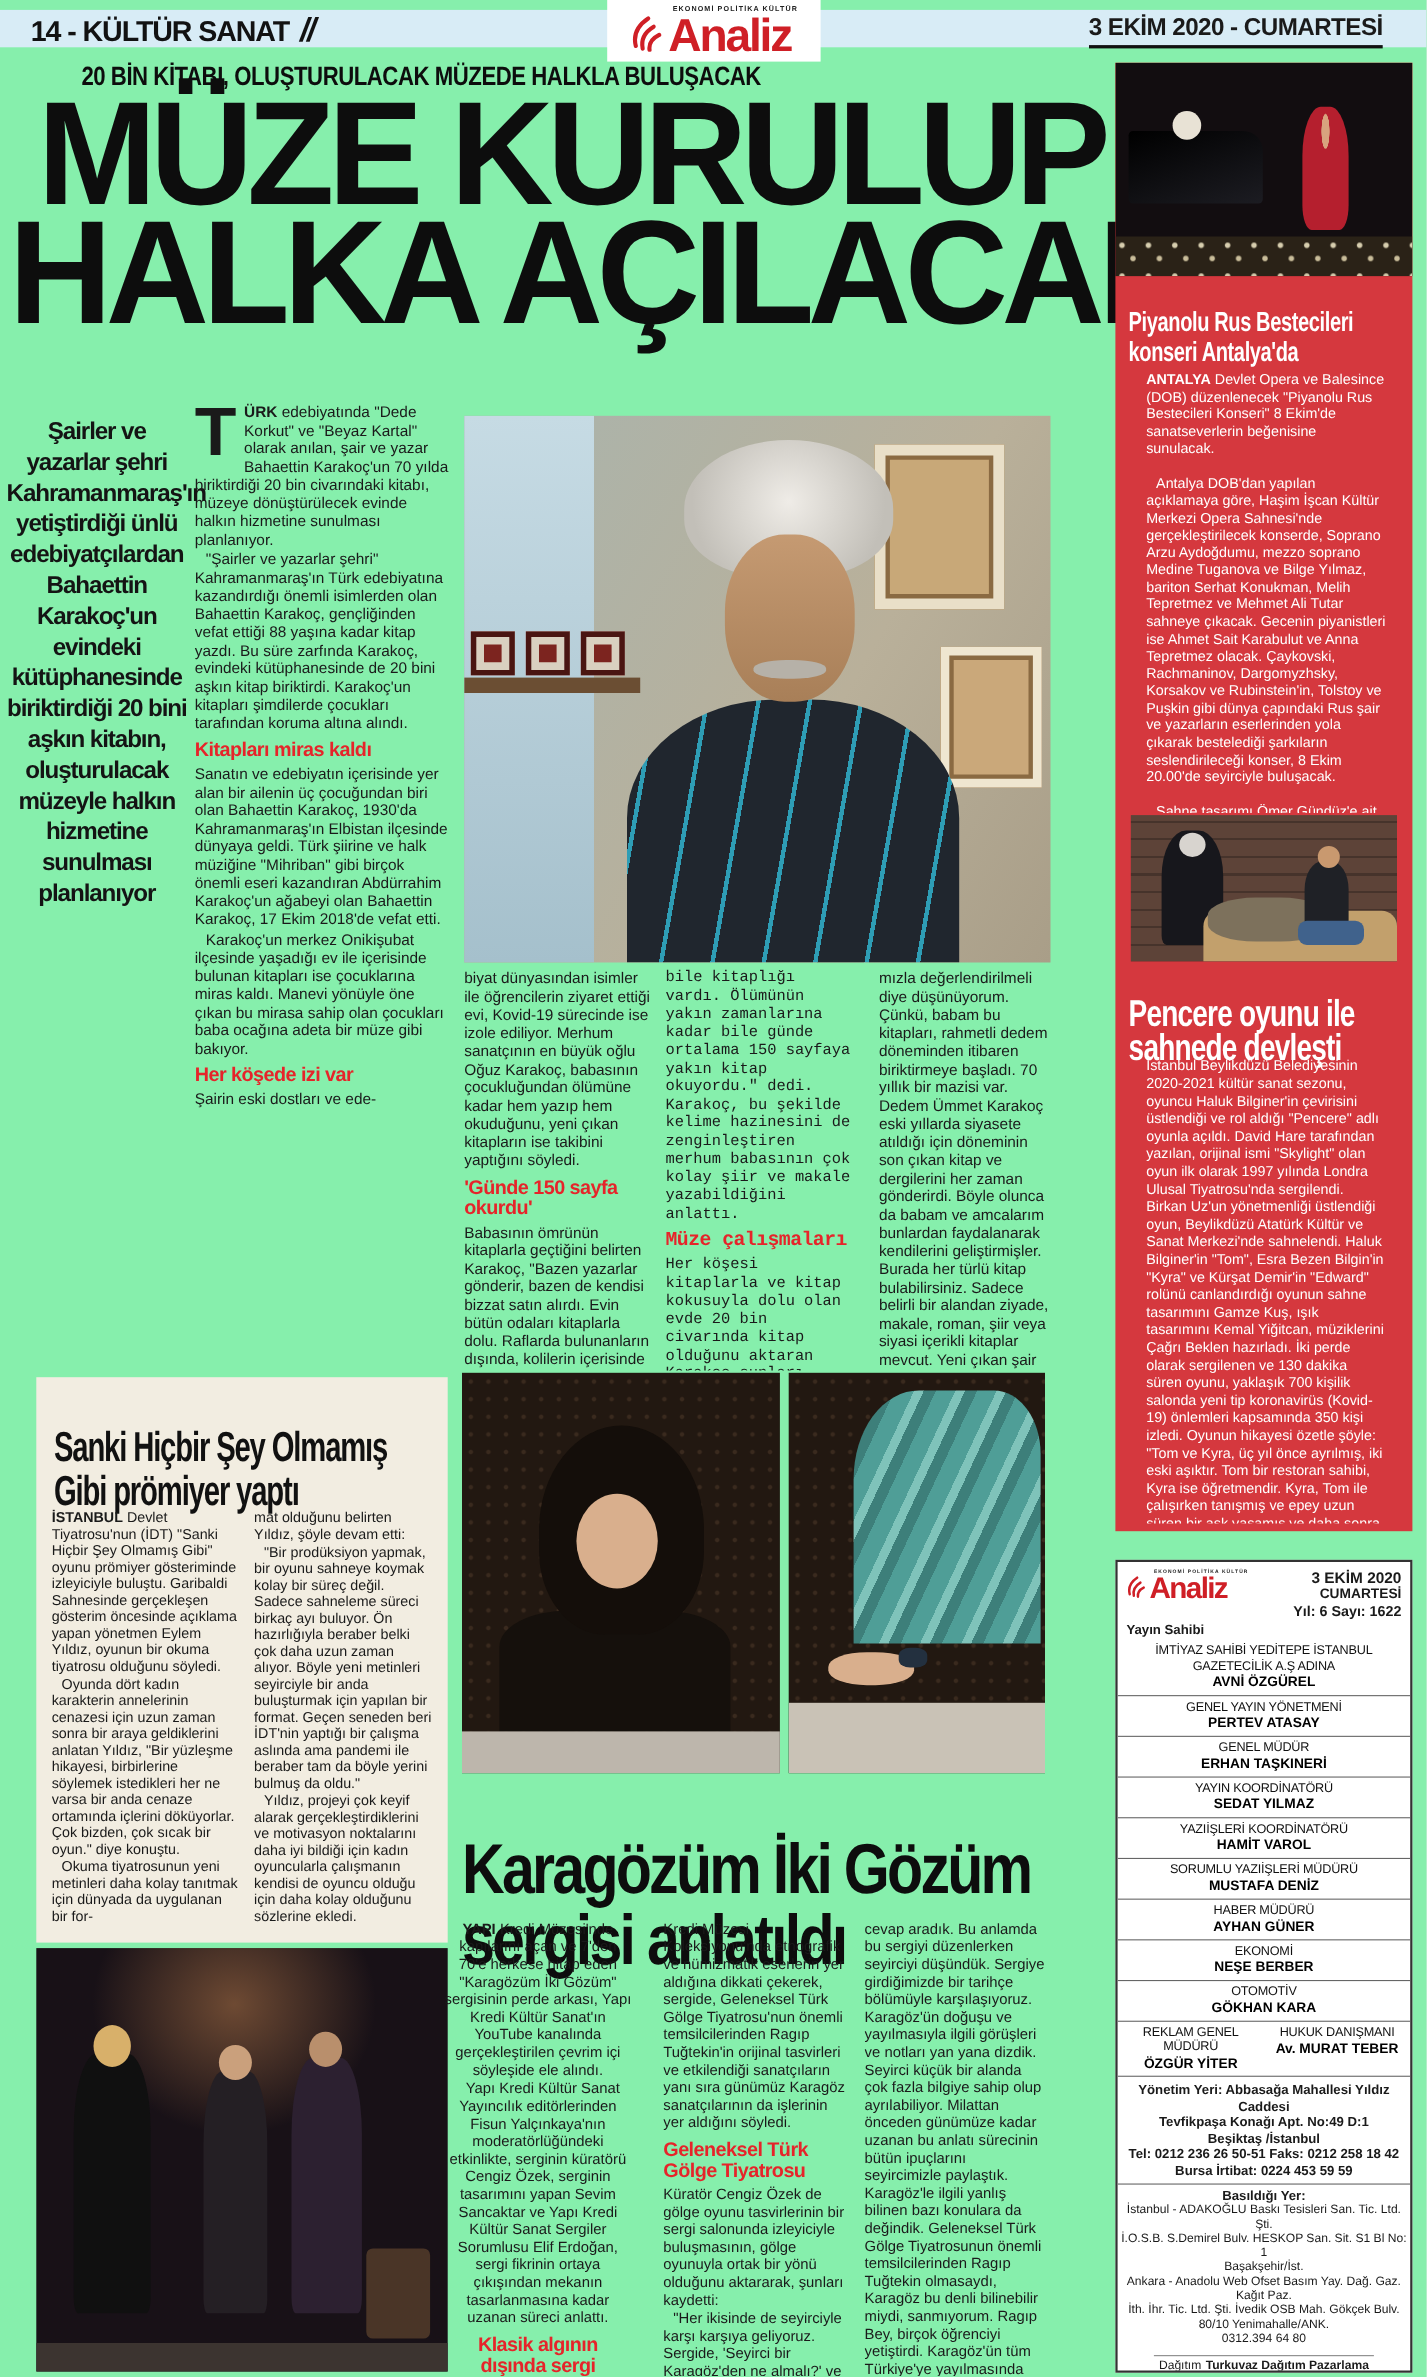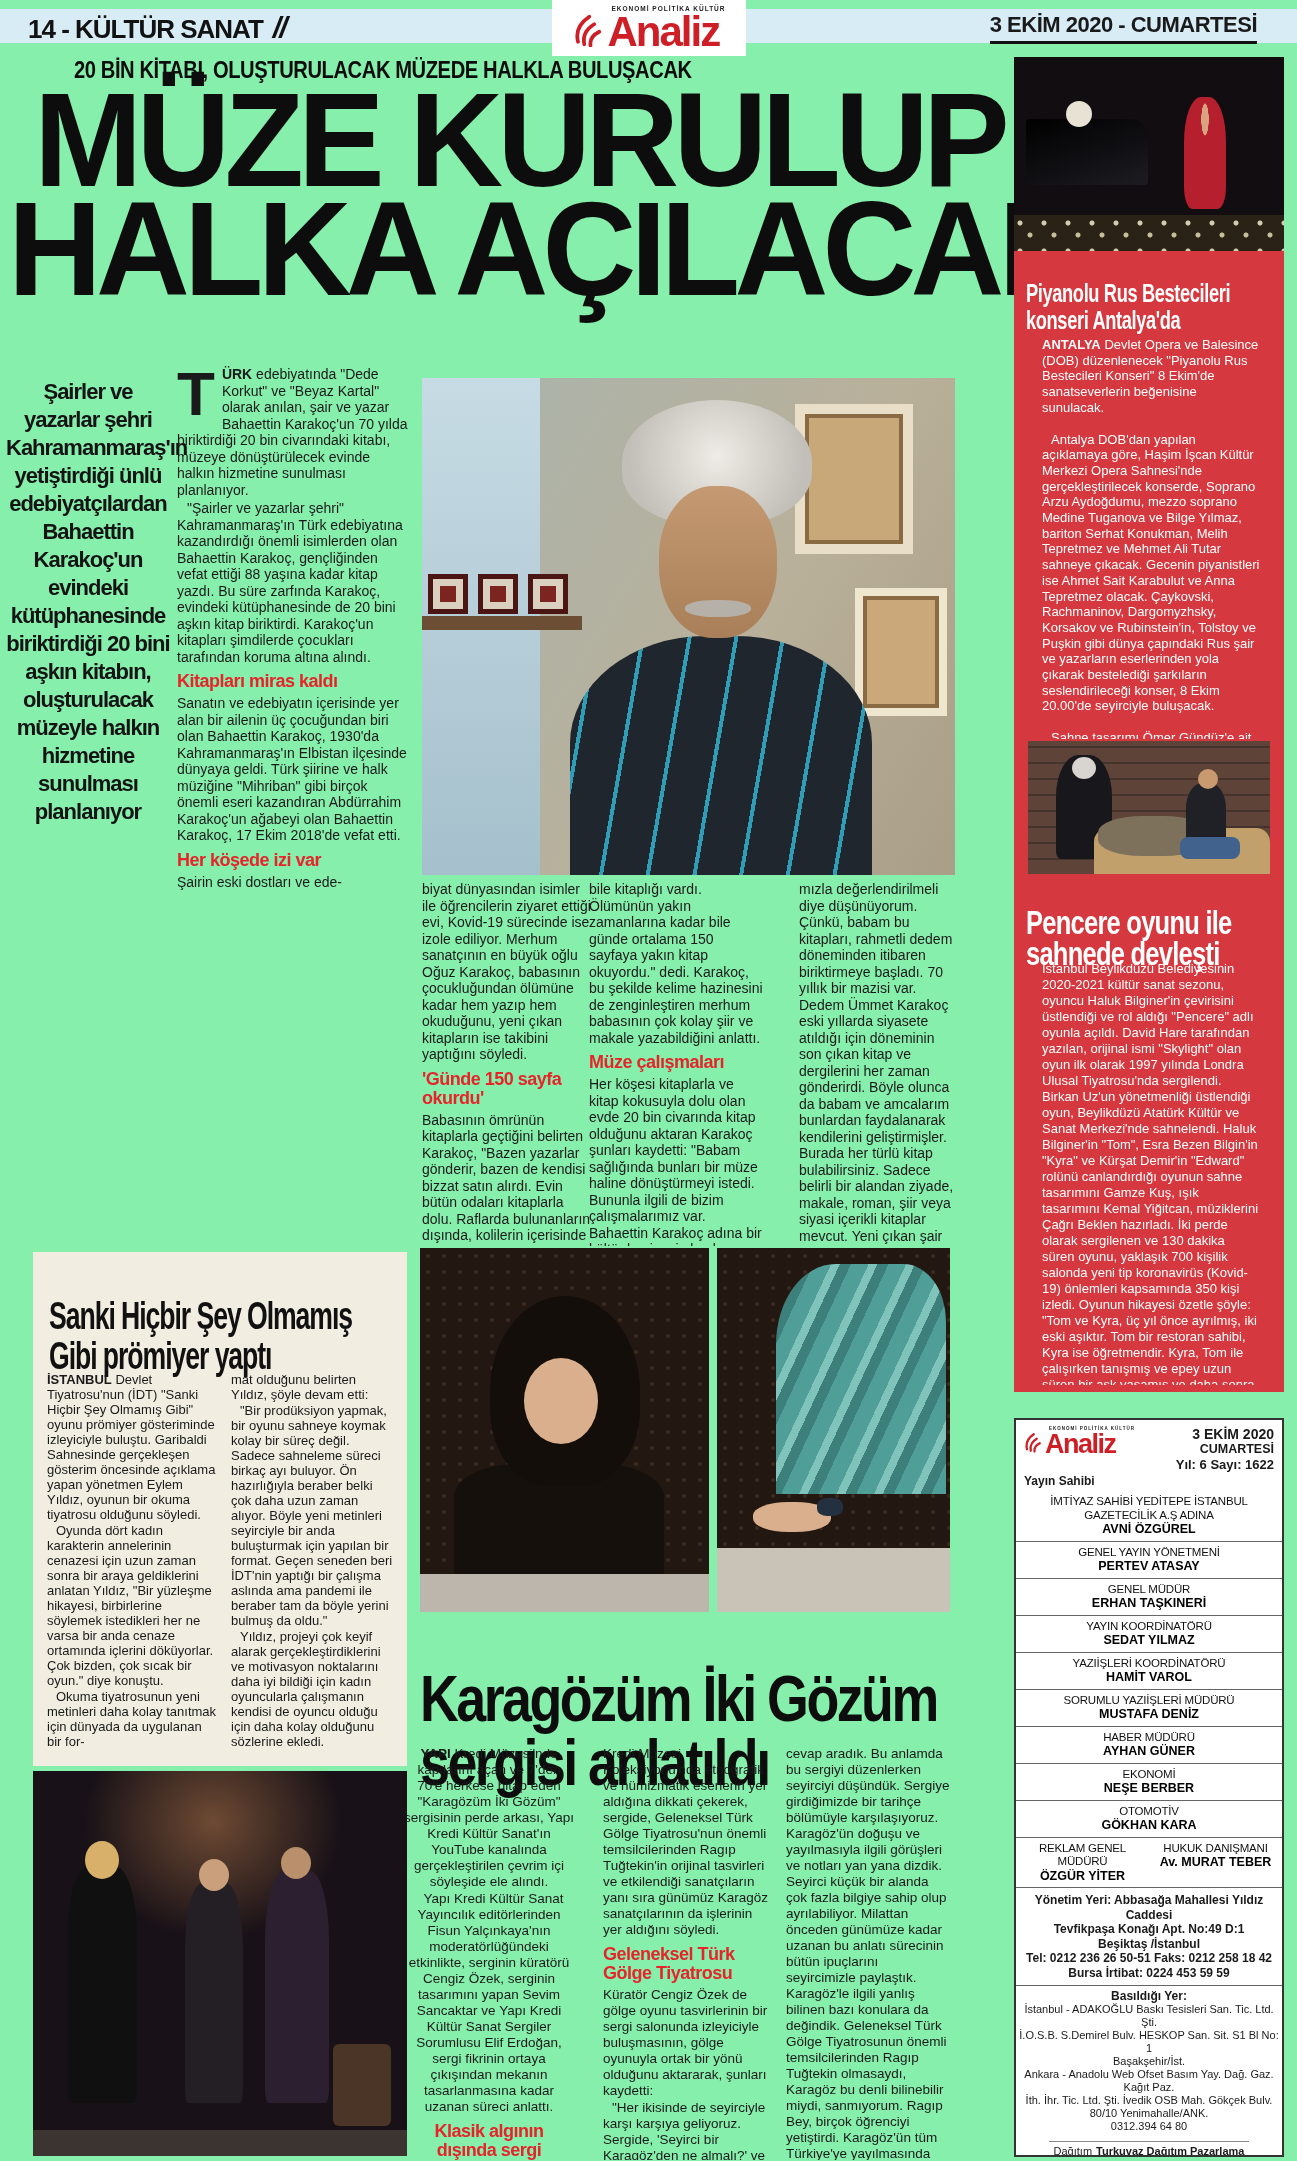--- a/index.html
+++ b/index.html
@@ -26,21 +26,21 @@
   .hl2{left:8px;top:197px;}
   .lead{position:absolute;left:6px;top:378px;width:164px;text-align:center;
         font-size:22px;line-height:28px;font-weight:700;letter-spacing:-1px;color:#141414;}
   .col{position:absolute;font-size:14px;line-height:16.5px;text-align:left;overflow:hidden;}
   .col p{margin:0;}
   .col p + p{margin-top:2px;text-indent:10px;}
   .sub{color:#e6242a;font-size:18px;font-weight:700;line-height:19px;letter-spacing:-0.5px;margin:7px 0 4px;}
   .col1{left:177px;top:366px;width:232px;height:882px;}
   .dropcap{float:left;font-size:62px;line-height:50px;font-weight:700;margin:3px 7px 0 0;}
   #c2{left:422px;top:881px;width:174px;height:365px;}
-  #c3{left:589px;top:881px;width:174px;height:365px;}
+  #c3{left:605px;top:881px;width:174px;height:365px;font-family:Liberation Mono, monospace;}
   #c4{left:799px;top:881px;width:157px;height:365px;}
 
   
   .photo{position:absolute;overflow:hidden;}
   .ph{position:absolute;}
   #photo-main{left:422px;top:378px;width:533px;height:497px;background:linear-gradient(120deg,#a9b4ad,#b9b09a 60%,#a99e88);}
   .pm-wall{left:0;top:0;width:118px;height:497px;background:linear-gradient(180deg,#c6dbe4,#a5c0cc);}
   .pm-shelf{left:0;top:238px;width:160px;height:14px;background:#6b4e33;}
   .pm-frame{top:196px;width:40px;height:40px;background:#7c241f;box-shadow:inset 0 0 0 5px #4a1512, inset 0 0 0 12px #d9d0c0;}
   .pm-f1{left:6px;} .pm-f2{left:56px;} .pm-f3{left:106px;}
@@ -165,20 +165,21 @@
   <div class="kicker">20 BİN KİTABI, OLUŞTURULACAK MÜZEDE HALKLA BULUŞACAK</div>
   <div class="headline hl1">MÜZE KURULUP</div>
   <div class="headline hl2">HALKA AÇILACAK</div>
   <div class="lead">Şairler ve yazarlar şehri Kahramanmaraş'ın yetiştirdiği ünlü edebiyatçılardan Bahaettin Karakoç'un evindeki kütüphanesinde biriktirdiği 20 bini aşkın kitabın, oluşturulacak müzeyle halkın hizmetine sunulması planlanıyor</div>
 
   <div class="col col1">
     <p><span class="dropcap">T</span><b>ÜRK</b><span> edebiyatında "Dede Korkut" ve "Beyaz Kartal" olarak anılan, şair ve yazar Bahaettin Karakoç'un 70 yılda biriktirdiği 20 bin civarındaki kitabı, müzeye dönüştürülecek evinde halkın hizmetine sunulması planlanıyor.</span></p>
     <p>"Şairler ve yazarlar şehri" Kahramanmaraş'ın Türk edebiyatına kazandırdığı önemli isimlerden olan Bahaettin Karakoç, gençliğinden vefat ettiği 88 yaşına kadar kitap yazdı. Bu süre zarfında Karakoç, evindeki kütüphanesinde de 20 bini aşkın kitap biriktirdi. Karakoç'un kitapları şimdilerde çocukları tarafından koruma altına alındı.</p>
     <h3 class="sub">Kitapları miras kaldı</h3>
     <p>Sanatın ve edebiyatın içerisinde yer alan bir ailenin üç çocuğundan biri olan Bahaettin Karakoç, 1930'da Kahramanmaraş'ın Elbistan ilçesinde dünyaya geldi. Türk şiirine ve halk müziğine "Mihriban" gibi birçok önemli eseri kazandıran Abdürrahim Karakoç'un ağabeyi olan Bahaettin Karakoç, 17 Ekim 2018'de vefat etti.</p>
+    <p>Karakoç'un merkez Onikişubat ilçesinde yaşadığı ev ile içerisinde bulunan kitapları ise çocuklarına miras kaldı. Manevi yönüyle öne çıkan bu mirasa sahip olan çocukları baba ocağına adeta bir müze gibi bakıyor.</p>
     <h3 class="sub">Her köşede izi var</h3>
     <p>Şairin eski dostları ve ede-</p>
   </div>
 
   <div class="photo" id="photo-main">
     <div class="ph pm-wall"></div>
     <div class="ph pm-shelf"></div>
     <div class="ph pm-frame pm-f1"></div>
     <div class="ph pm-frame pm-f2"></div>
     <div class="ph pm-frame pm-f3"></div>

